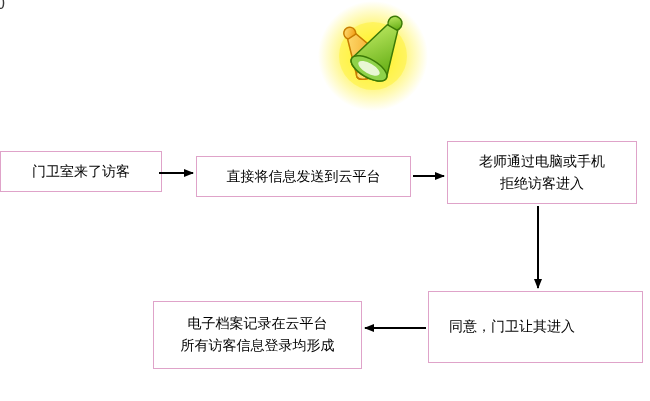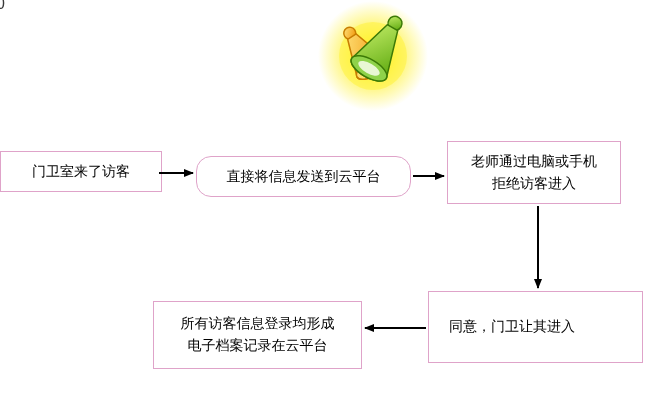--- a/index.html
+++ b/index.html
@@ -43,22 +43,22 @@
     text-align: center;
     box-sizing: border-box;
     padding: 2px 6px;
   }
   .flow-box.align-left {
     align-items: flex-start;
     text-align: left;
     padding-left: 20px;
   }
   #box1 { left: 0;   top: 151px; width: 162px; height: 41px; }
-  #box2 { left: 196px; top: 156px; width: 215px; height: 41px; border-radius: 15px; }
-  #box3 { left: 447px; top: 141px; width: 174px; height: 63px; }
+  #box2 { left: 196px; top: 156px; width: 215px; height: 41px; }
+  #box3 { left: 447px; top: 141px; width: 190px; height: 63px; }
   #box4 { left: 428px; top: 291px; width: 215px; height: 72px; }
   #box5 { left: 153px; top: 301px; width: 209px; height: 68px; }
   .arrow-layer {
     position: absolute;
     left: 0; top: 0;
     width: 650px;
     height: 401px;
     pointer-events: none;
   }
 </style>
@@ -117,22 +117,22 @@
   <div class="flow-box" id="box3">
     <span>老师通过电脑或手机</span>
     <span>拒绝访客进入</span>
   </div>
 
   <div class="flow-box align-left" id="box4">
     <span>同意，门卫让其进入</span>
   </div>
 
   <div class="flow-box" id="box5">
+    <span>电子档案记录在云平台</span>
     <span>所有访客信息登录均形成</span>
-    <span>电子档案记录在云平台</span>
   </div>
 
   <svg class="arrow-layer">
     <defs>
       <marker id="ah" markerWidth="10" markerHeight="8" refX="9" refY="4" orient="auto" markerUnits="userSpaceOnUse">
         <path d="M0,0 L10,4 L0,8 Z" fill="#000000"></path>
       </marker>
     </defs>
     <line x1="159" y1="173" x2="193" y2="173" stroke="#000000" stroke-width="2" marker-end="url(#ah)"></line>
     <line x1="413" y1="176" x2="444" y2="176" stroke="#000000" stroke-width="2" marker-end="url(#ah)"></line>

